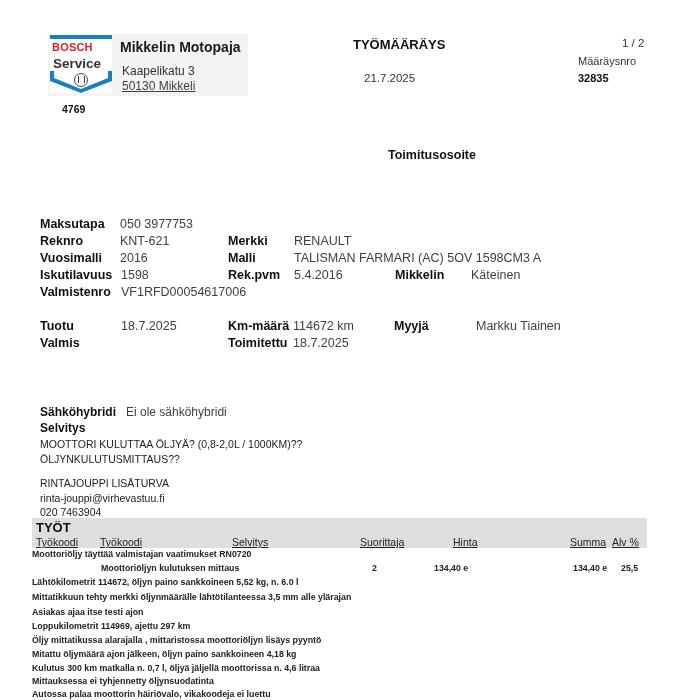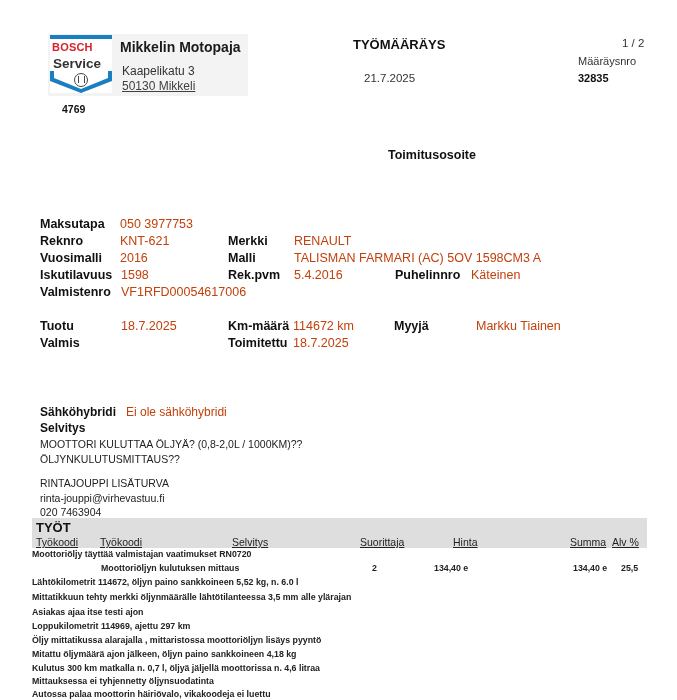--- a/index.html
+++ b/index.html
@@ -23,21 +23,21 @@
   .custno { left: 62px; top: 103px; font-size: 10.5px; font-weight: bold; }
 
   .doc-title { left: 353px; top: 37px; font-size: 13px; font-weight: bold; }
   .page-no { left: 622px; top: 37px; font-size: 11.5px; color: #333; }
   .order-label { left: 578px; top: 55px; font-size: 11px; color: #333; }
   .order-no { left: 578px; top: 72px; font-size: 11px; font-weight: bold; }
   .doc-date { left: 364px; top: 72px; font-size: 11.5px; color: #333; }
   .delivery { left: 388px; top: 100px; font-size: 12.5px; font-weight: bold; margin-top: 48px; }
 
   .lbl { font-size: 12.5px; font-weight: bold; }
-  .val { font-size: 12.5px; color: #c2410c; }
+  .val { font-size: 12.5px; color: #404040; }
   .sel-text { font-size: 10.5px; color: #222; }
 
   .band { position: absolute; left: 32px; top: 518px; width: 615px; height: 30px; background: #dedede; }
   .band-title { left: 36px; top: 520px; font-size: 13px; font-weight: bold; }
   .col-h { top: 536px; font-size: 10.5px; color: #222; text-decoration: underline; }
   .row-text { font-size: 8.8px; color: #222; font-weight: bold; }
 </style>
 </head>
 <body>
 
@@ -74,21 +74,21 @@
 
 <div class="abs lbl" style="left:40px;top:251px">Vuosimalli</div>
 <div class="abs val" style="left:120px;top:251px">2016</div>
 <div class="abs lbl" style="left:228px;top:251px">Malli</div>
 <div class="abs val" style="left:294px;top:251px">TALISMAN FARMARI (AC) 5OV 1598CM3 A</div>
 
 <div class="abs lbl" style="left:40px;top:268px">Iskutilavuus</div>
 <div class="abs val" style="left:121px;top:268px">1598</div>
 <div class="abs lbl" style="left:228px;top:268px">Rek.pvm</div>
 <div class="abs val" style="left:294px;top:268px">5.4.2016</div>
-<div class="abs lbl" style="left:395px;top:268px">Puhelinnro</div>
+<div class="abs lbl" style="left:395px;top:268px">Mikkelin</div>
 <div class="abs val" style="left:471px;top:268px">Käteinen</div>
 
 <div class="abs lbl" style="left:40px;top:285px">Valmistenro</div>
 <div class="abs val" style="left:121px;top:285px">VF1RFD00054617006</div>
 
 <div class="abs lbl" style="left:40px;top:319px">Tuotu</div>
 <div class="abs val" style="left:121px;top:319px">18.7.2025</div>
 <div class="abs lbl" style="left:228px;top:319px">Km-määrä</div>
 <div class="abs val" style="left:293px;top:319px">114672 km</div>
 <div class="abs lbl" style="left:394px;top:319px">Myyjä</div>

